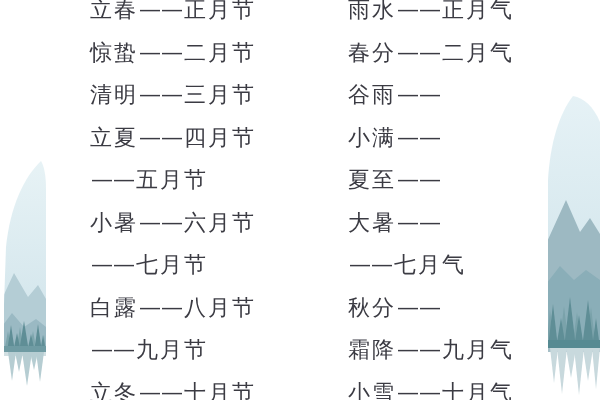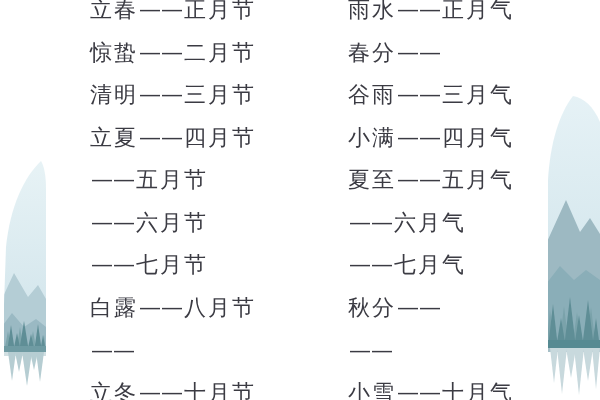--- a/index.html
+++ b/index.html
@@ -140,69 +140,68 @@
 
     <div class="term-row">
       <span class="cell jie">
           <span>惊蛰</span>
           <span class="dash">——</span>
           <span>二月节</span>
         </span>
       <span class="cell qi">
           <span>春分</span>
           <span class="dash">——</span>
+          <span>二月气</span>
         </span>
     </div>
 
     <div class="term-row">
       <span class="cell jie">
           <span>清明</span>
           <span class="dash">——</span>
           <span>三月节</span>
         </span>
       <span class="cell qi">
           <span>谷雨</span>
           <span class="dash">——</span>
-          <span>三月气</span>
         </span>
     </div>
 
     <div class="term-row">
       <span class="cell jie">
           <span>立夏</span>
           <span class="dash">——</span>
           <span>四月节</span>
         </span>
       <span class="cell qi">
           <span>小满</span>
           <span class="dash">——</span>
-          <span>四月气</span>
         </span>
     </div>
 
     <div class="term-row">
       <span class="cell jie">
           <span class="dash">——</span>
           <span>五月节</span>
         </span>
       <span class="cell qi">
           <span>夏至</span>
           <span class="dash">——</span>
-          <span>五月气</span>
-        </span>
-    </div>
-
-    <div class="term-row">
-      <span class="cell jie">
+        </span>
+    </div>
+
+    <div class="term-row">
+      <span class="cell jie">
+          <span>小暑</span>
           <span class="dash">——</span>
           <span>六月节</span>
         </span>
       <span class="cell qi">
-          <span class="dash">——</span>
-          <span>六月气</span>
+          <span>大暑</span>
+          <span class="dash">——</span>
         </span>
     </div>
 
     <div class="term-row">
       <span class="cell jie">
           <span class="dash">——</span>
           <span>七月节</span>
         </span>
       <span class="cell qi">
           <span class="dash">——</span>
@@ -218,23 +217,26 @@
         </span>
       <span class="cell qi">
           <span>秋分</span>
           <span class="dash">——</span>
         </span>
     </div>
 
     <div class="term-row">
       <span class="cell jie">
           <span class="dash">——</span>
-        </span>
-      <span class="cell qi">
-          <span class="dash">——</span>
+          <span>九月节</span>
+        </span>
+      <span class="cell qi">
+          <span>霜降</span>
+          <span class="dash">——</span>
+          <span>九月气</span>
         </span>
     </div>
 
     <div class="term-row">
       <span class="cell jie">
           <span>立冬</span>
           <span class="dash">——</span>
           <span>十月节</span>
         </span>
       <span class="cell qi">

